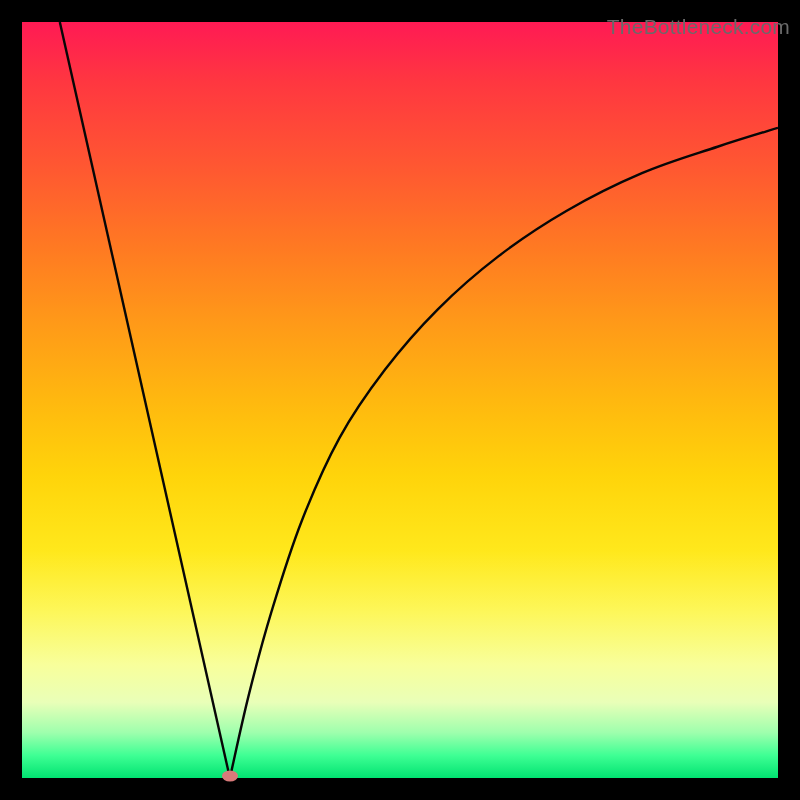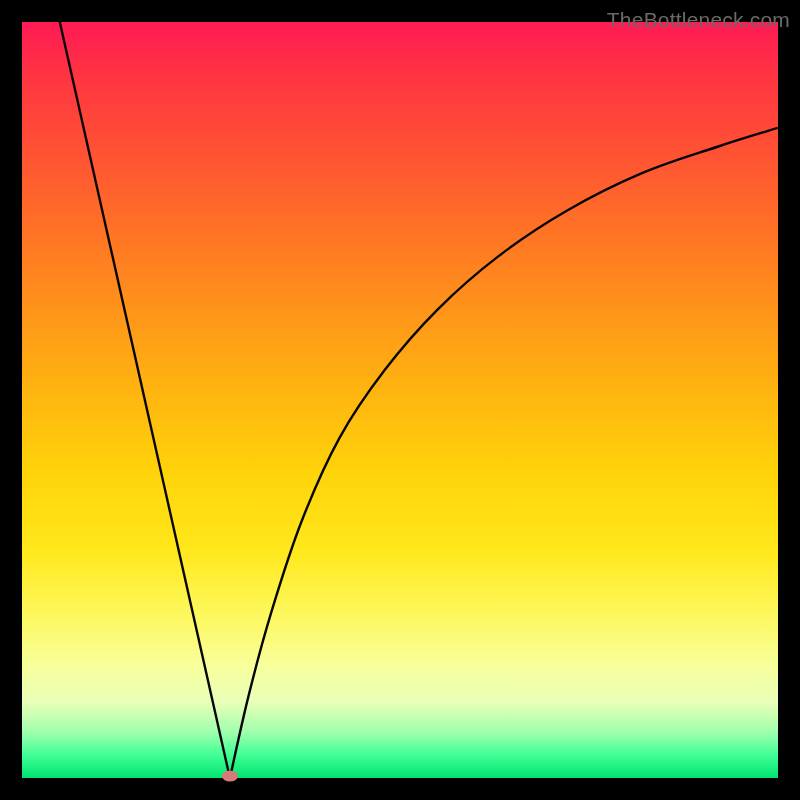--- a/index.html
+++ b/index.html
@@ -29,21 +29,21 @@
       #fdf75a 78%,
       #f8ff9b 85%,
       #e9ffb8 90%,
       #9effad 94%,
       #3fff94 97%,
       #01e371 100%
     );
   }
   .watermark {
     position: absolute;
-    top: 8px;
+    top: 15px;
     right: 10px;
     color: #6a6a6a;
     font-size: 21px;
     font-weight: 500;
     letter-spacing: 0.2px;
     z-index: 10;
     font-family: Arial, Helvetica, sans-serif;
   }
   svg.curve {
     position: absolute;

